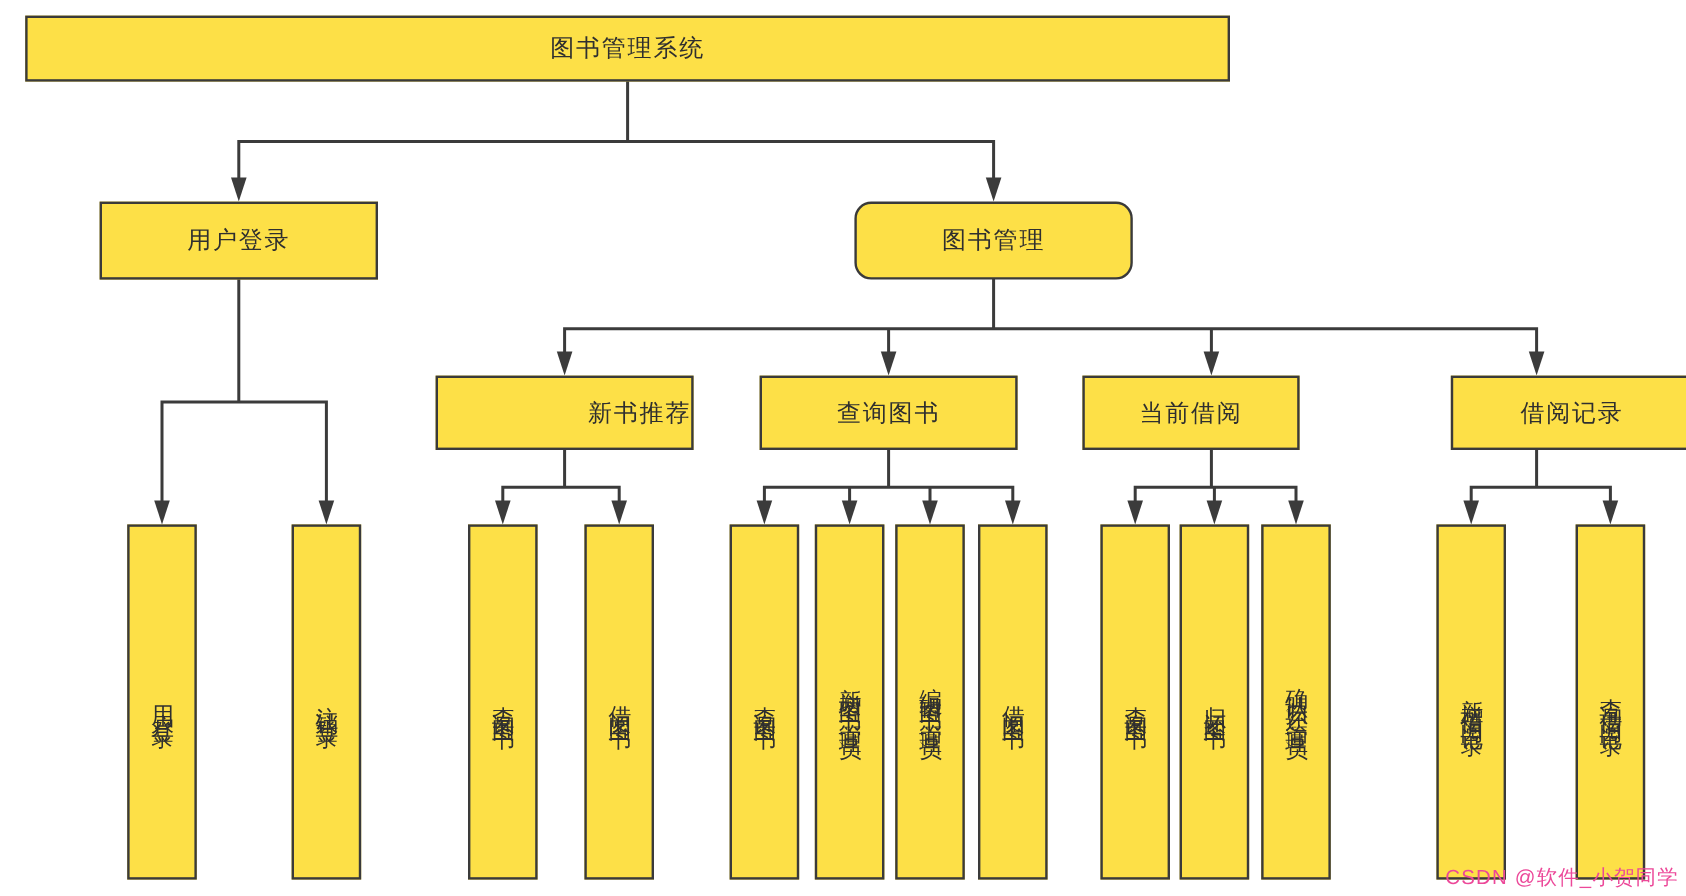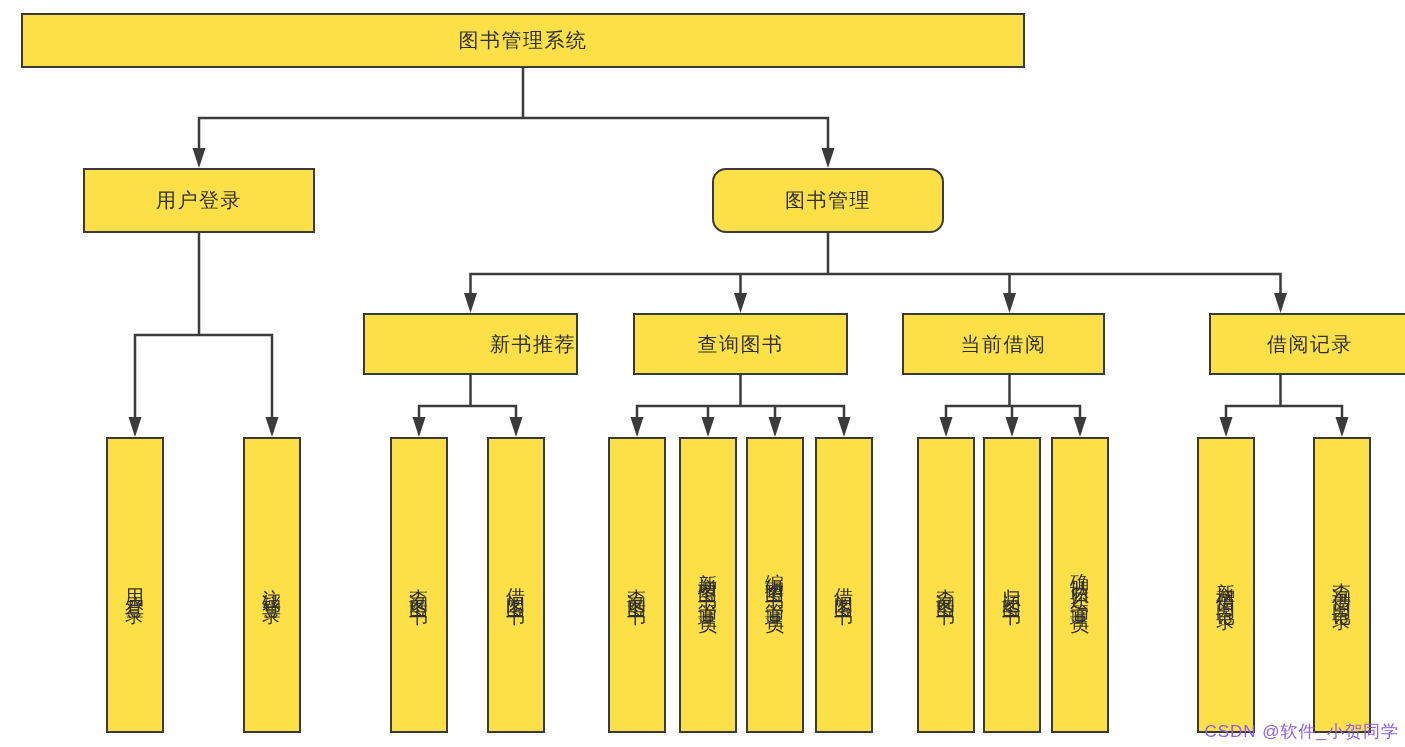--- a/index.html
+++ b/index.html
@@ -12,30 +12,30 @@
     position:absolute;background:#fde047;border:2.5px solid #3a3a3a;
     display:flex;align-items:center;justify-content:center;box-sizing:border-box;
   }
   .h{font-size:20px;letter-spacing:1.5px;}
   .v{font-size:19px;}
   .v .vtxt{
     writing-mode:vertical-rl;text-orientation:upright;
     letter-spacing:6px;line-height:1;white-space:nowrap;
   }
   .watermark{
-    position:absolute;right:6px;bottom:4px;font-size:17px;color:#8b5cf6;
+    position:absolute;right:6px;bottom:4px;font-size:17px;color:#ec4899;
     letter-spacing:1px;z-index:5;white-space:nowrap;text-align:right;
   }
   
   #n-root{left:21px;top:13px;width:1004px;height:55px;}
   #n-user-login{left:83px;top:168px;width:232px;height:65px;}
   #n-book-mgmt{left:712px;top:168px;width:232px;height:65px;border-radius:14px;}
   #n-new-book-rec{left:363px;top:313px;width:215px;height:62px;justify-content:flex-end;}
   #n-book-borrow{left:633px;top:313px;width:215px;height:62px;}
-  #n-current-borrow{left:902px;top:313px;width:203px;height:62px;}
+  #n-current-borrow{left:902px;top:313px;width:181px;height:62px;}
   #n-borrow-records{left:1209px;top:313px;width:202px;height:62px;}
   .leaf{top:437px;width:58px;height:296px;}
   #l-user-login{left:106px;}
   #l-logout{left:243px;}
   #l-query-book-1{left:390px;}
   #l-borrow-book-1{left:487px;}
   #l-query-book-2{left:608px;}
   #l-add-book{left:679px;}
   #l-edit-book{left:746px;}
   #l-borrow-book-2{left:815px;}

